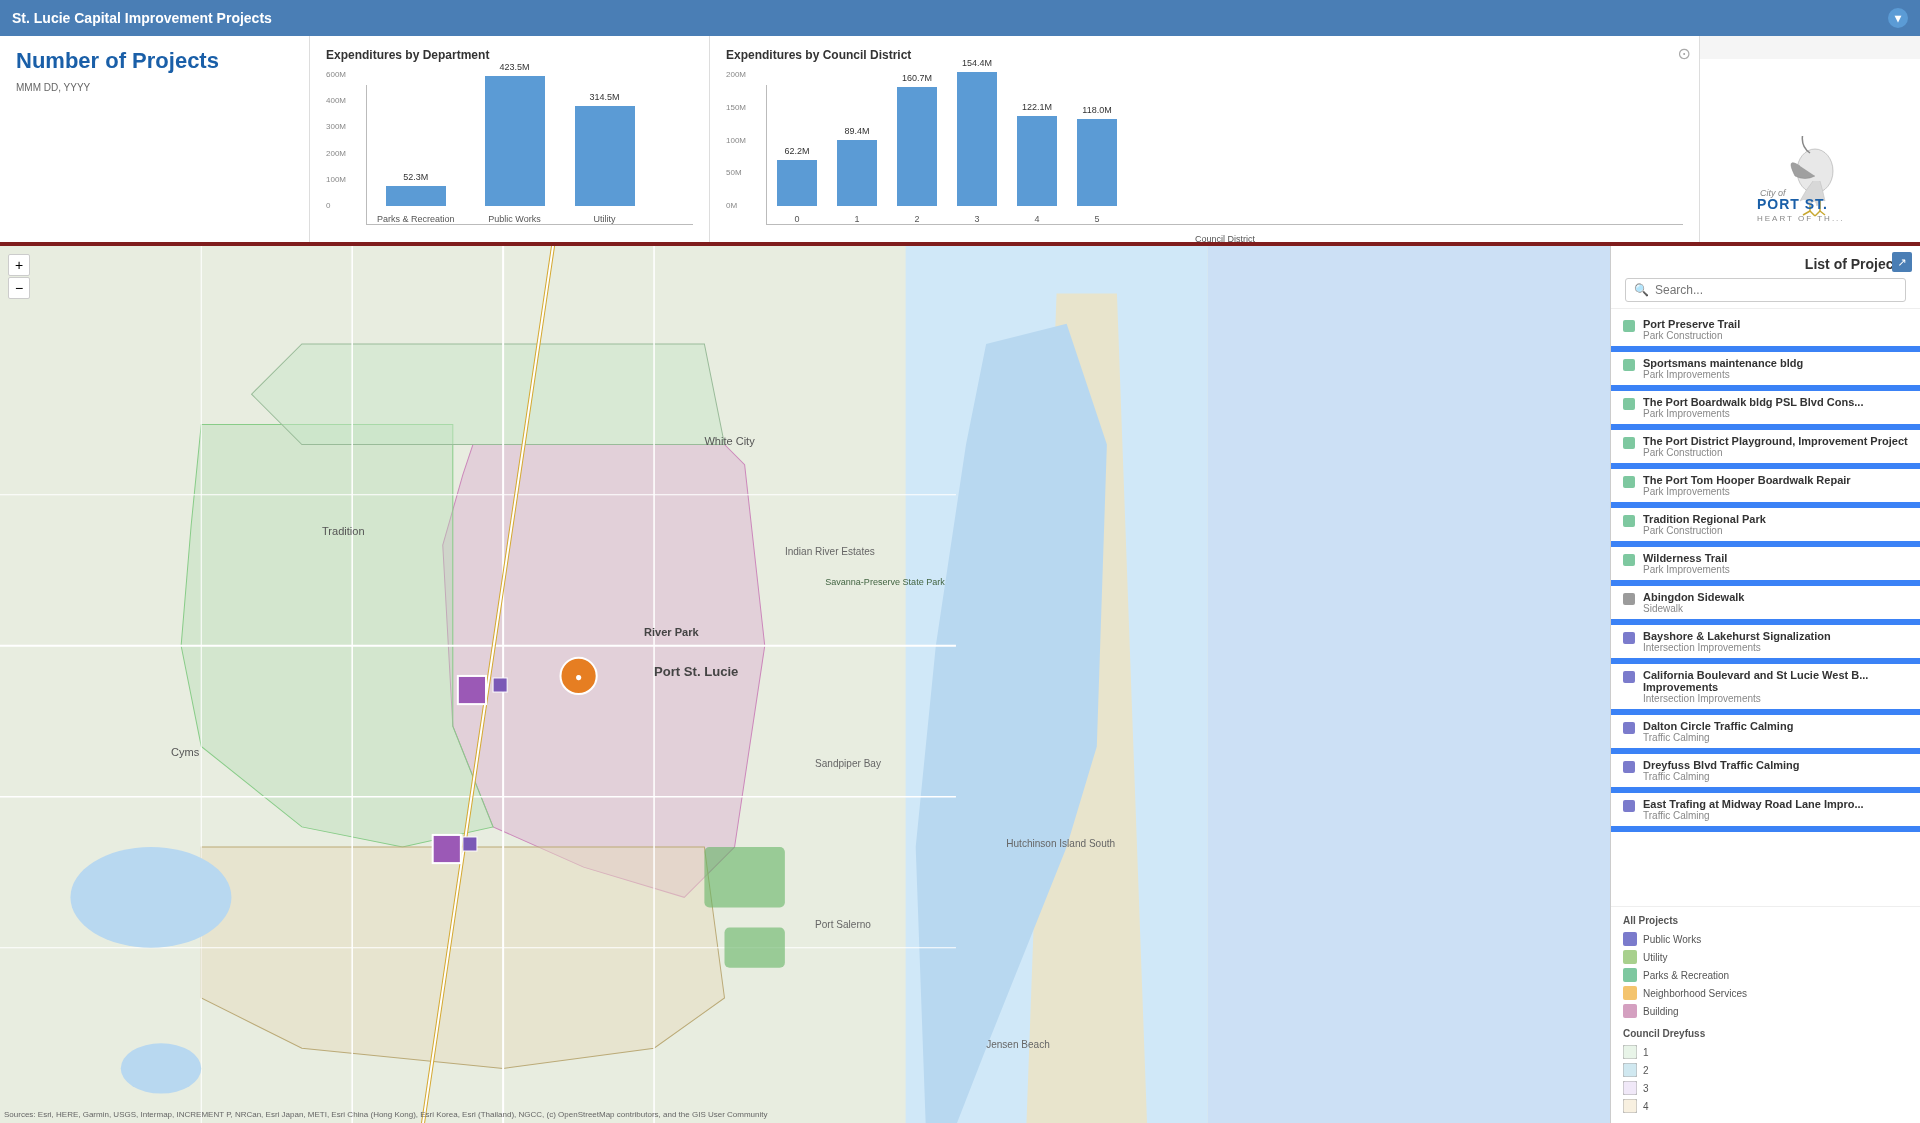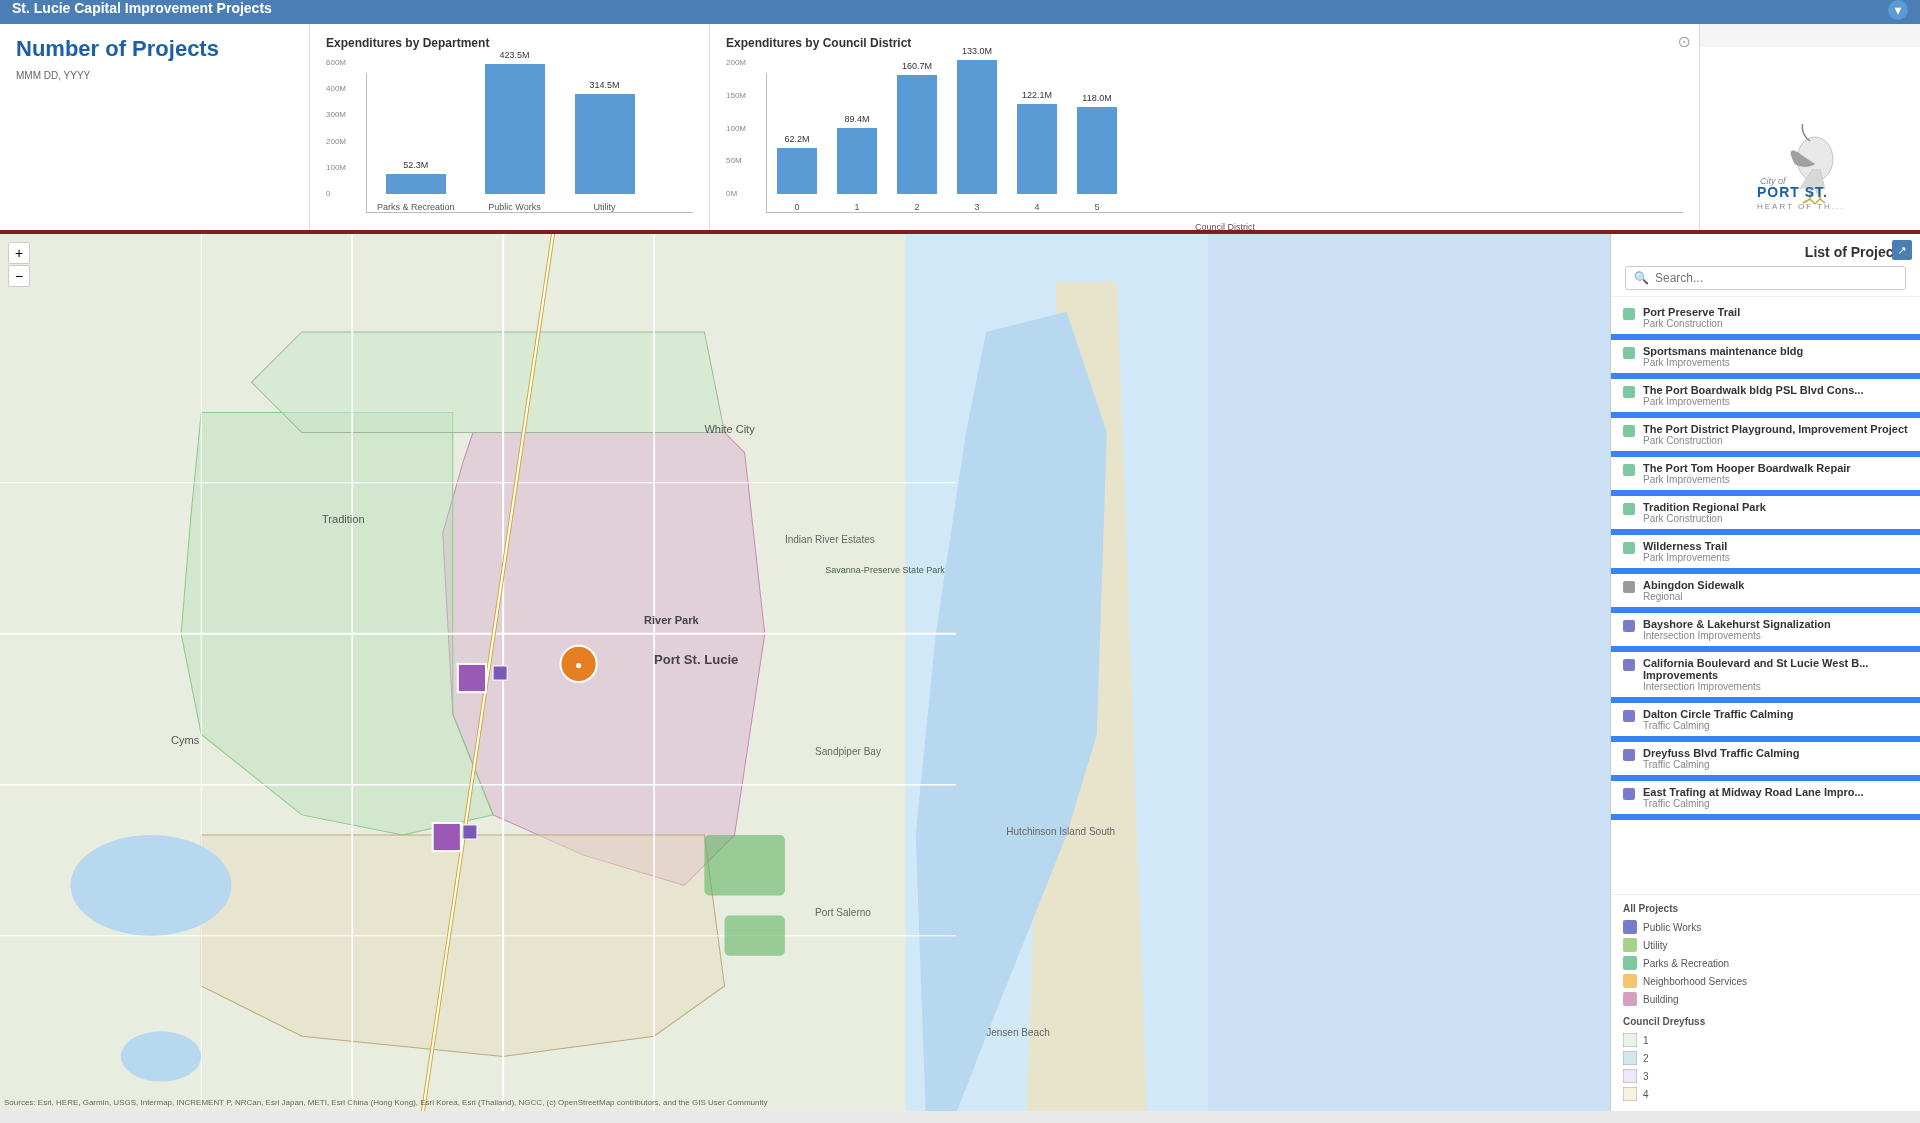--- a/index.html
+++ b/index.html
@@ -1,23 +1,23 @@
 <!DOCTYPE html>
 <html><head>
   <meta charset="utf-8">
   <style>
     * { margin: 0; padding: 0; box-sizing: border-box; }
     body { font-family: Arial, sans-serif; background: #e8e8e8; width: 1920px; height: 1123px; overflow: hidden; }
 
     
     .top-bar {
       background: #4a7eb5;
-      height: 24px;
-      display: flex;
-      align-items: flex-start;
+      height: 36px;
+      display: flex;
+      align-items: center;
       padding: 0 12px;
       color: white;
       font-size: 14px;
       font-weight: 600;
     }
 
     
     .dashboard {
       display: flex;
       flex-direction: column;
@@ -359,21 +359,21 @@
             <span class="bar-label-top">89.4M</span>
             <div class="bar" style="height:66px; width:40px;"></div>
             <span class="bar-label-bottom">1</span>
           </div>
           <div class="bar-group">
             <span class="bar-label-top">160.7M</span>
             <div class="bar" style="height:119px; width:40px;"></div>
             <span class="bar-label-bottom">2</span>
           </div>
           <div class="bar-group">
-            <span class="bar-label-top">133.0M</span>
+            <span class="bar-label-top">154.4M</span>
             <div class="bar" style="height:134px; width:40px;"></div>
             <span class="bar-label-bottom">3</span>
           </div>
           <div class="bar-group">
             <span class="bar-label-top">122.1M</span>
             <div class="bar" style="height:90px; width:40px;"></div>
             <span class="bar-label-bottom">4</span>
           </div>
           <div class="bar-group">
             <span class="bar-label-top">118.0M</span>
@@ -554,21 +554,21 @@
     <div class="project-dot" style="background:#7ec8a0;"></div>
     <div class="project-info">
       <div class="project-name">Wilderness Trail</div>
       <div class="project-type">Park Improvements</div>
     </div>
   </div>
           <div class="project-item">
     <div class="project-dot" style="background:#9b9b9b;"></div>
     <div class="project-info">
       <div class="project-name">Abingdon Sidewalk</div>
-      <div class="project-type">Regional</div>
+      <div class="project-type">Sidewalk</div>
     </div>
   </div>
           <div class="project-item">
     <div class="project-dot" style="background:#7b7bcc;"></div>
     <div class="project-info">
       <div class="project-name">Bayshore &amp; Lakehurst Signalization</div>
       <div class="project-type">Intersection Improvements</div>
     </div>
   </div>
           <div class="project-item">

